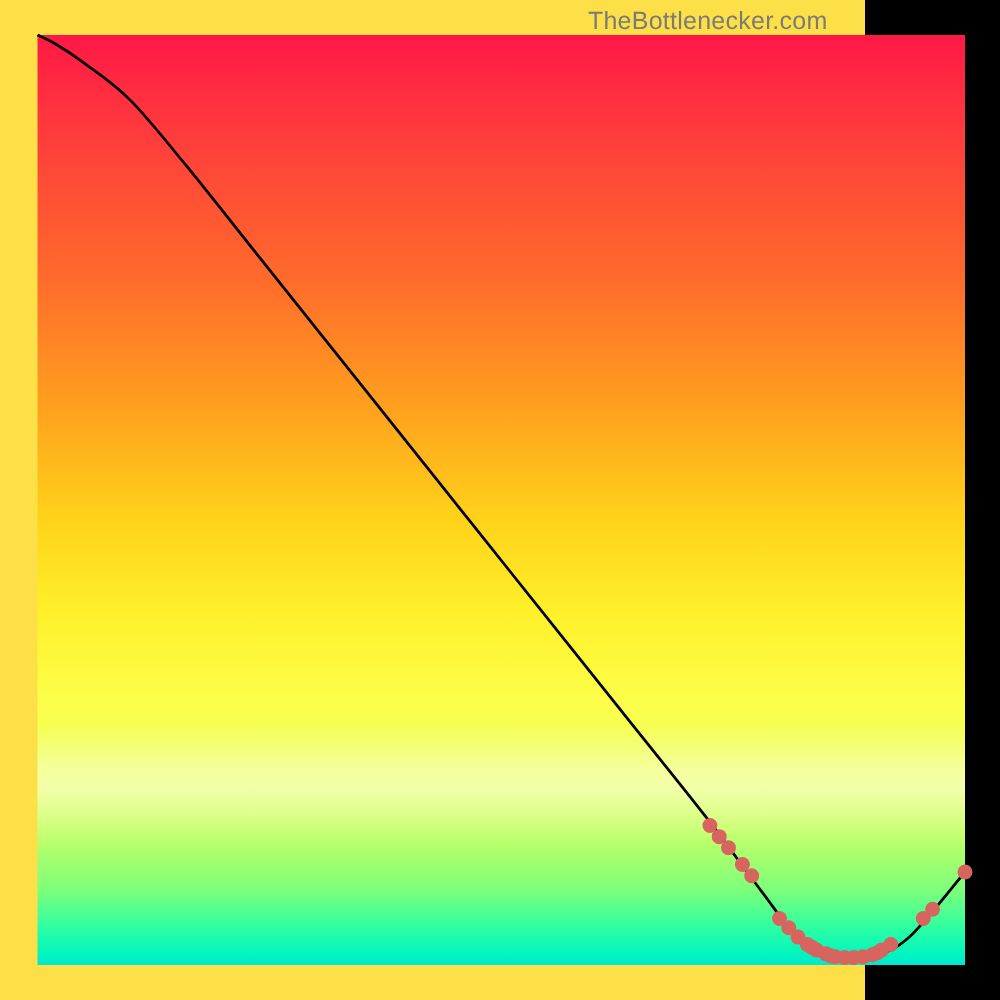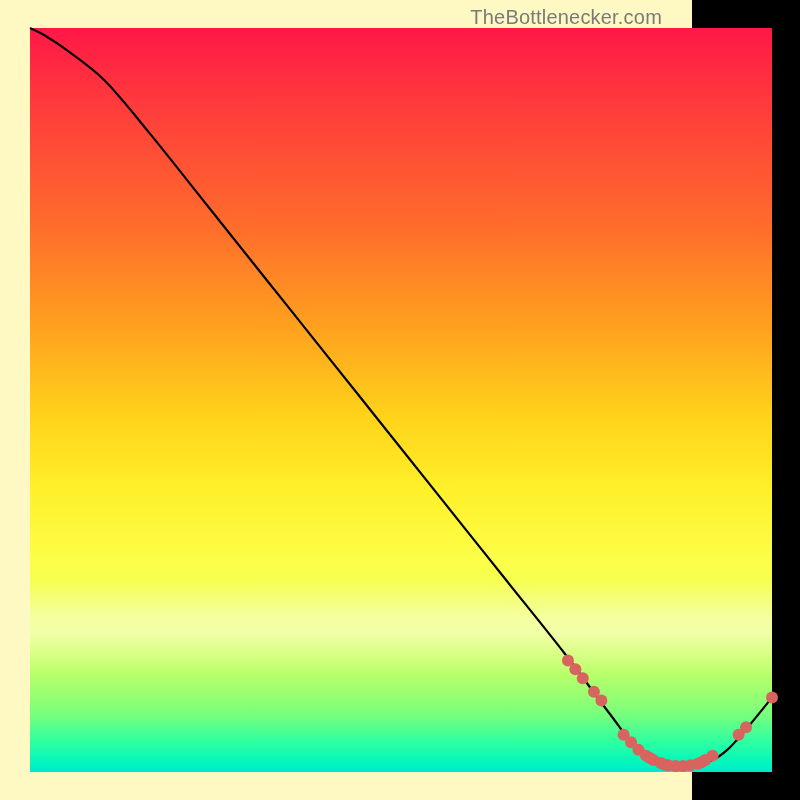--- a/index.html
+++ b/index.html
@@ -8,21 +8,21 @@
     width: 800px;
     height: 800px;
     background: #000;
     overflow: hidden;
     font-family: Arial, Helvetica, sans-serif;
   }
   .frame {
     position: relative;
     width: 692px;
     height: 800px;
-    background: #fef9c3;
+    background: #fde047;
     text-decoration: underline;
   }
   
   .plot {
     position: absolute;
     left: 30px;
     top: 28px;
     width: 742px;
     height: 744px;
     

